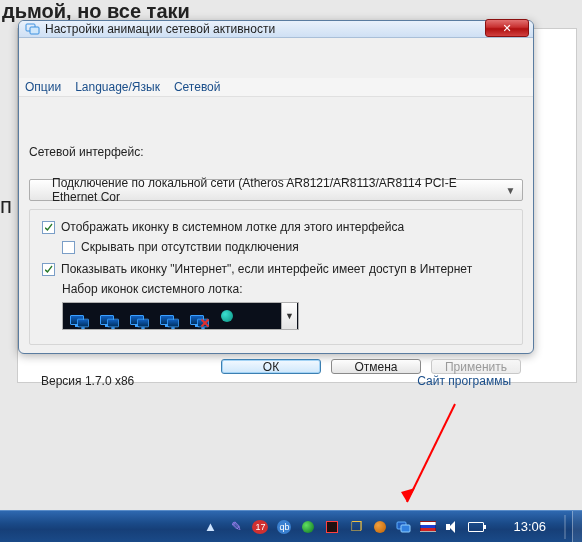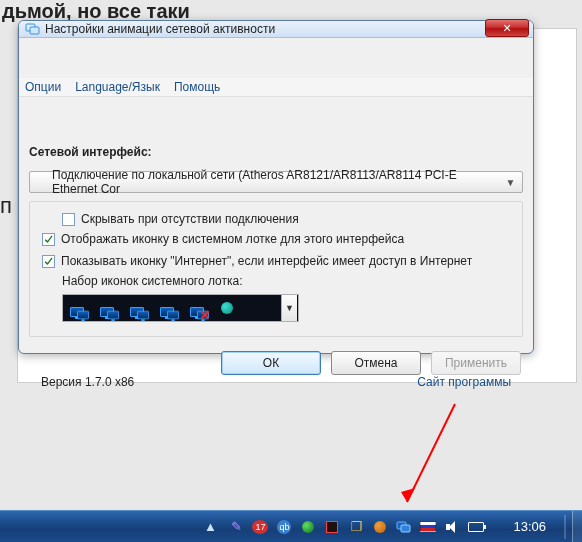--- a/index.html
+++ b/index.html
@@ -34,21 +34,21 @@
     margin-top: -2px;
   }
 
   .menubar {
     height: 34px; padding: 2px 6px; display:flex; align-items:center; gap: 14px;
     background:#f5f5f5; border-bottom: 1px solid #e0e0e0; font-size: 12px;
   }
   .menu-item { color: #1a4e8a; cursor: default; }
 
   .content { padding: 8px 10px; display:flex; flex-direction:column; flex:1; font-size: 12px; color:#222; }
-  .label-bold { font-weight: bold; margin-bottom: 12px; }
+  .label-bold { font-weight: normal; margin-bottom: 20px; }
   .dropdown {
     height: 22px; border:1px solid #adadad; background: linear-gradient(#fff,#e7e7e7);
     display:flex; align-items:center; padding: 0 4px 0 22px; border-radius:2px;
     justify-content: space-between; font-size: 12px;
   }
   .dd-arrow { width:16px; text-align:center; color:#555; font-size:10px; }
 
   .group {
     margin-top: 8px; border:1px solid #d6d6d6; border-radius:2px; padding: 10px 12px 14px;
   }
@@ -71,21 +71,21 @@
   .red-x::before{ transform:rotate(45deg);} .red-x::after{ transform:rotate(-45deg);}
   .globe { width:12px; height:12px; border-radius:50%; background: radial-gradient(circle at 35% 35%, #3ae0d0, #0a9080); margin:auto; }
   .iconset-dd {
     width:16px; height:26px; margin-left:auto; margin-right:-3px;
     background: linear-gradient(#fdfdfd,#e5e5e5); border-left:1px solid #b0b0b0;
     display:flex;align-items:center;justify-content:center;font-size:9px;color:#333;
   }
 
   .btn-row { display:flex; gap:10px; justify-content:flex-end; margin-top: 14px; padding-right: 2px; }
   .btn {
-    min-width: 90px; height:24px; border:1px solid #8a8a8a; border-radius:3px;
+    min-width: 90px; height:15px; border:1px solid #8a8a8a; border-radius:3px;
     background: linear-gradient(#fdfdfd,#e5e5e5);
     font-size:12px; display:flex;align-items:center;justify-content:center; padding: 0 10px;
   }
   .btn.primary { min-width: 100px; border:1px solid #3c7fb1; box-shadow: inset 0 0 0 1px #a3d3f5; background: linear-gradient(#f2f9ff,#cfe7fb); }
   .btn.disabled { color:#9a9a9a; border-color:#c8c8c8; background: linear-gradient(#f7f7f7,#ececec); }
 
   .footer { display:flex; justify-content:space-between; padding: 0 12px 10px; font-size:12px; margin-top:auto; }
   .link { color:#1a4e8a; }
 
   
@@ -127,38 +127,38 @@
     </span>
     <span class="tb-title">Настройки анимации сетевой активности</span>
     <div class="close-btn">
       <span>✕</span>
     </div>
   </div>
 
   <div class="menubar">
     <span class="menu-item">Опции</span>
     <span class="menu-item">Language/Язык</span>
-    <span class="menu-item">Помощь</span>
+    <span class="menu-item">Сетевой</span>
   </div>
 
   <div class="content">
     <div class="label-bold">Сетевой интерфейс:</div>
     <div class="dropdown">
       <span>Подключение по локальной сети (Atheros AR8121/AR8113/AR8114 PCI-E Ethernet Cor</span>
       <span class="dd-arrow">▼</span>
     </div>
 
     <div class="group">
+      <div class="row">
+        <span class="cb checked"></span>
+        <span>Отображать иконку в системном лотке для этого интерфейса</span>
+      </div>
       <div class="row indent">
         <span class="cb"></span>
         <span>Скрывать при отсутствии подключения</span>
-      </div>
-      <div class="row">
-        <span class="cb checked"></span>
-        <span>Отображать иконку в системном лотке для этого интерфейса</span>
       </div>
       <div class="row" style="margin-top:8px">
         <span class="cb checked"></span>
         <span>Показывать иконку "Интернет", если интерфейс имеет доступ в Интернет</span>
       </div>
       <div class="sub-label">Набор иконок системного лотка:</div>
       <div class="iconset">
         <div class="net-ico">
             <div class="mon"></div>
             <div class="mon mon2"></div>

